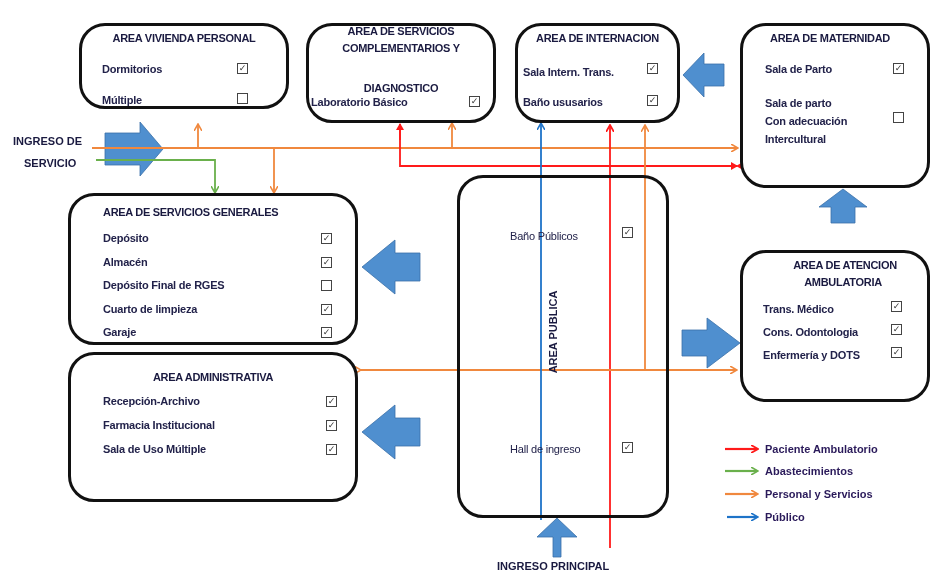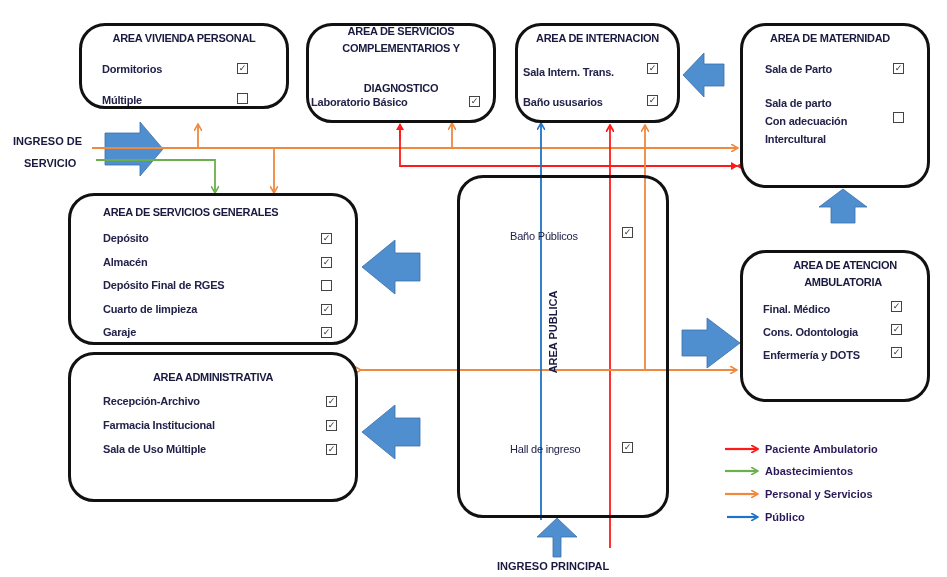--- a/index.html
+++ b/index.html
@@ -138,21 +138,21 @@
     <div class="item" style="left:50px;top:52px;">Baño Públicos</div>
     <div class="cb" style="left:162px;top:49px;">✓</div>
     <div class="vertical" style="left:48px;top:148px;width:90px;text-align:center;">AREA PUBLICA</div>
     <div class="item" style="left:50px;top:265px;">Hall de ingreso</div>
     <div class="cb" style="left:162px;top:264px;">✓</div>
   </div>
 
   <div class="box" style="left:740px;top:250px;width:190px;height:152px;">
     <div class="title" style="left:20px;right:0;top:6px;">AREA DE ATENCION</div>
     <div class="title" style="left:20px;right:4px;top:23px;">AMBULATORIA</div>
-    <div class="item bold" style="left:20px;top:50px;">Final. Médico</div>
+    <div class="item bold" style="left:20px;top:50px;">Trans. Médico</div>
     <div class="cb" style="left:148px;top:48px;">✓</div>
     <div class="item bold" style="left:20px;top:73px;">Cons. Odontologia</div>
     <div class="cb" style="left:148px;top:71px;">✓</div>
     <div class="item bold" style="left:20px;top:96px;">Enfermería y DOTS</div>
     <div class="cb" style="left:148px;top:94px;">✓</div>
   </div>
 
   <div class="label" style="left:497px;top:560px;">INGRESO PRINCIPAL</div>
 
   <div>

